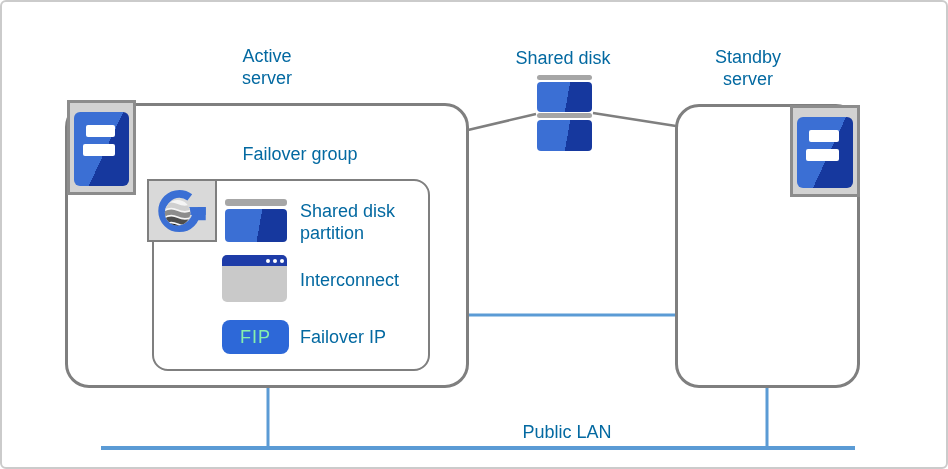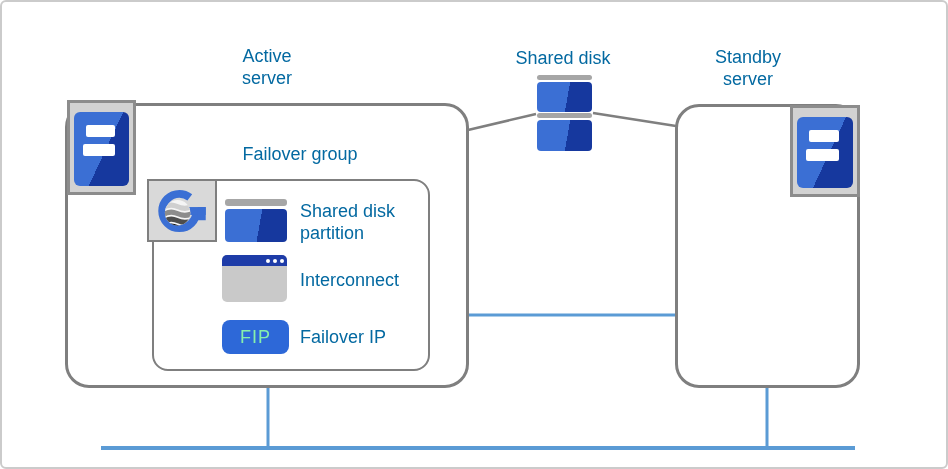--- a/index.html
+++ b/index.html
@@ -165,14 +165,15 @@
     <div class="app-dot" style="right:10px;"></div>
     <div class="app-dot" style="right:3px;"></div>
   </div>
   <div class="abs lbl left" style="left:298px;top:267px;width:130px;">Interconnect</div>
 
   <div class="abs fip-badge" style="left:220px;top:318px;width:67px;height:34px;">
     <span>FIP</span>
   </div>
   <div class="abs lbl left" style="left:298px;top:324px;width:130px;">Failover IP</div>
 
+  <div class="abs lbl" style="left:495px;top:419px;width:140px;">Public LAN</div>
 
 </div>
 
 </body></html>

